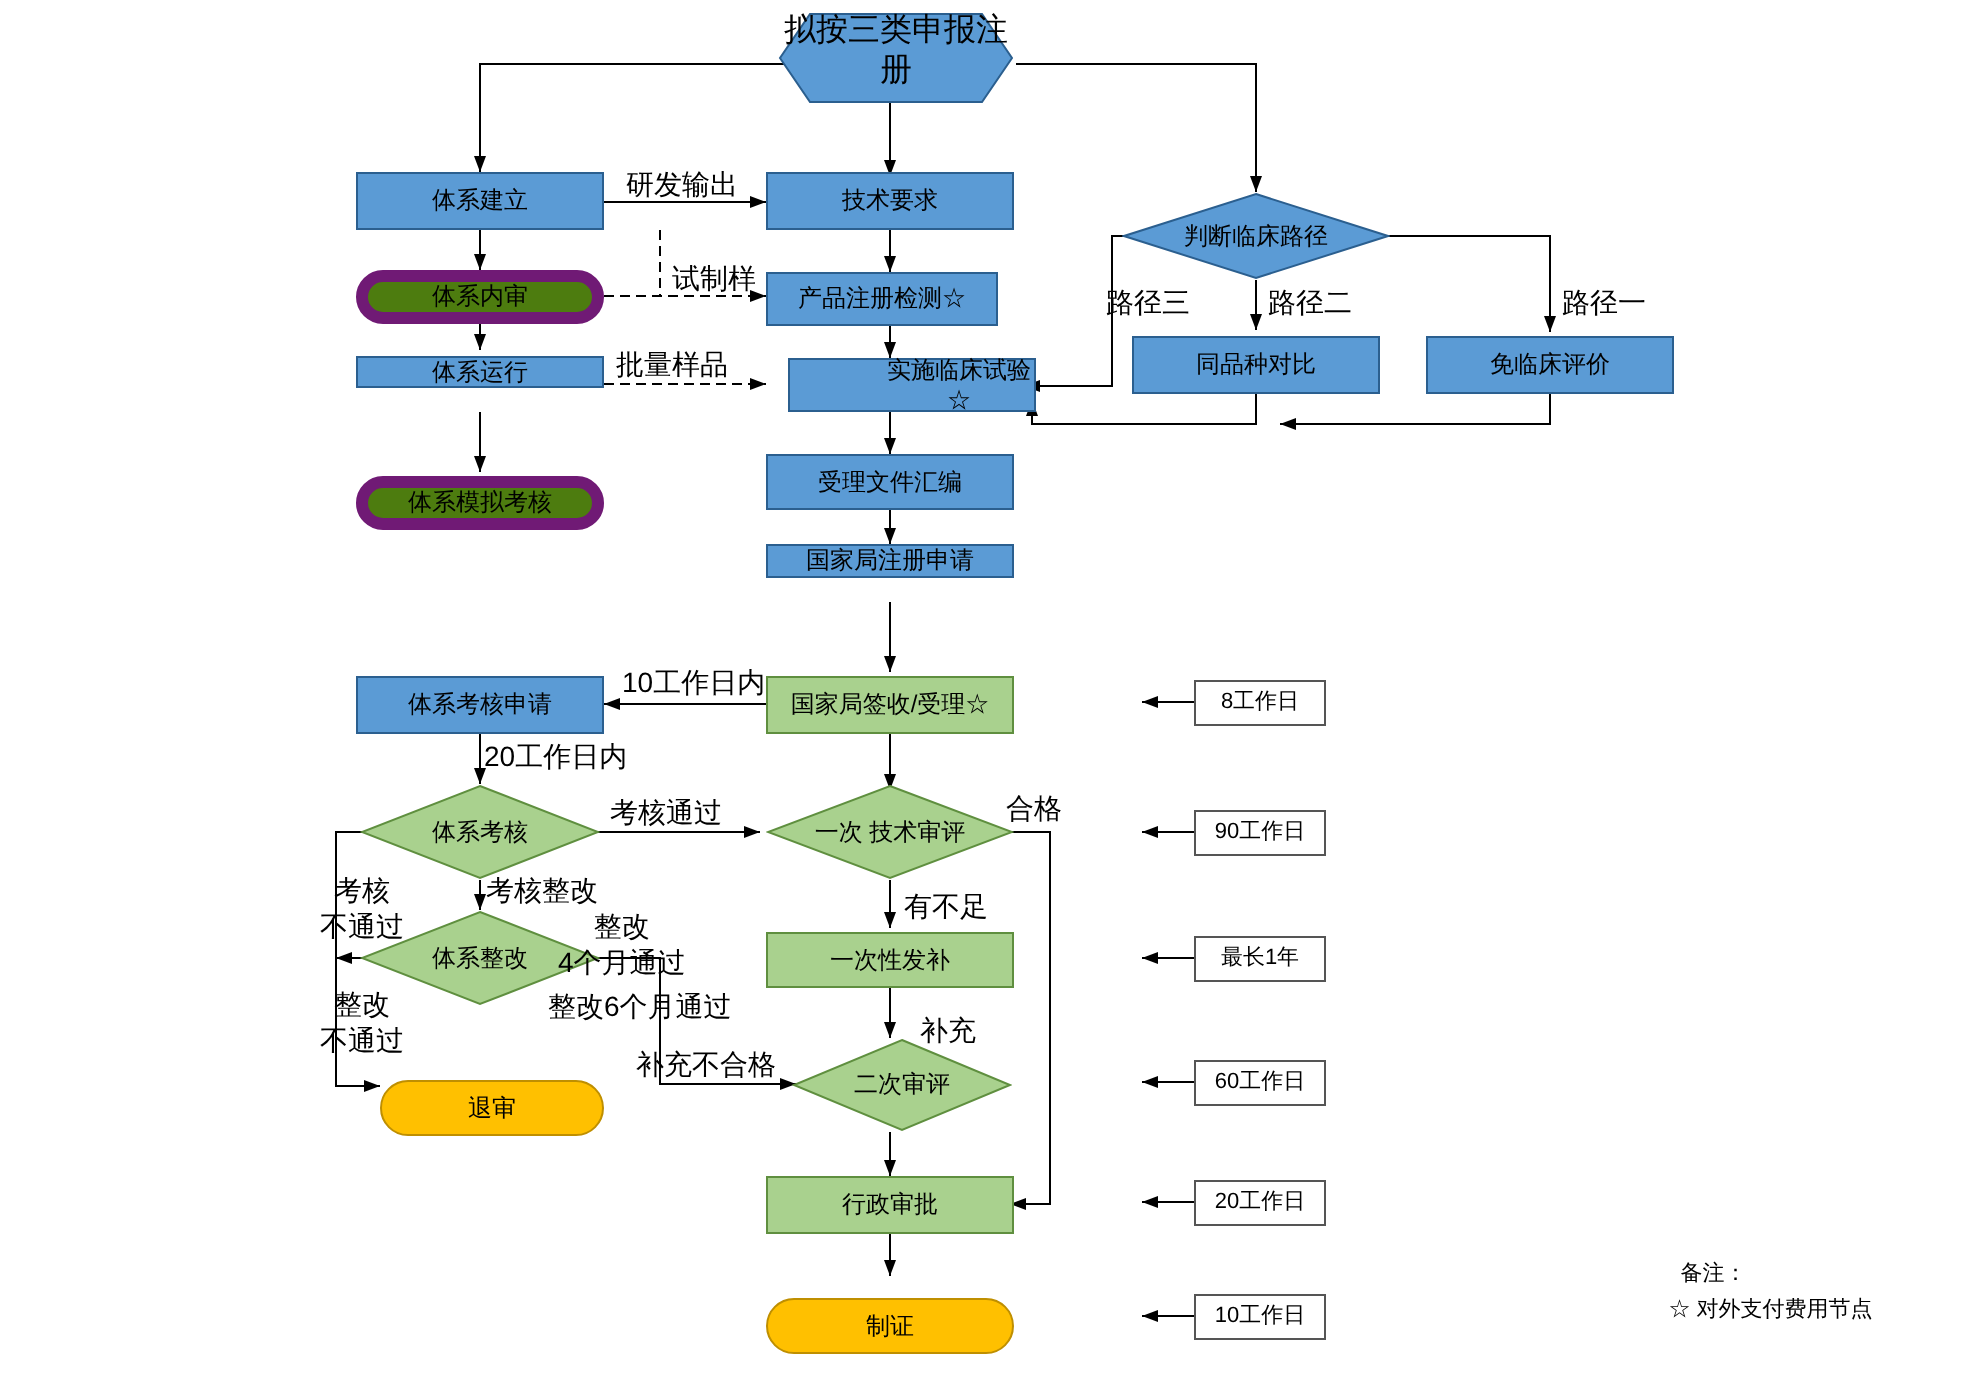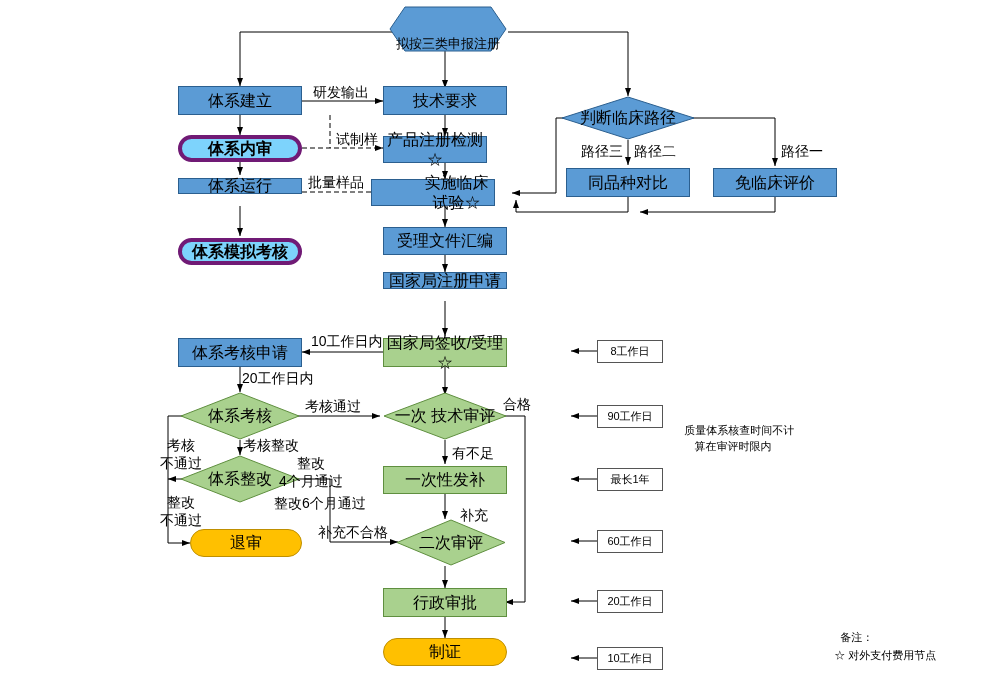--- a/index.html
+++ b/index.html
@@ -18,77 +18,77 @@
     width: 990px;
     height: 700px;
   }
   .node {
     position: absolute;
     box-sizing: border-box;
     display: flex;
     align-items: center;
     justify-content: center;
     text-align: center;
-    font-size: 16px;
+    font-size: 12px;
     color: #000;
     line-height: 1.25;
   }
   .rect {
     border: 1px solid #2b5f8f;
     background: #5b9bd5;
   }
   .rect-green {
     border: 1px solid #5f8f3f;
     background: #a9d18e;
   }
   .rounded {
-    border: 4px solid #701a75;
-    background: #7dd3fc;
+    border: 6px solid #701a75;
+    background: #4d7c0f;
     border-radius: 16px;
-    font-weight: bold;
   }
   .pill {
     border: 1px solid #bf8f00;
     background: #ffc000;
     border-radius: 14px;
+    margin-top: 11px;
   }
   .plain-box {
     border: 1px solid #555;
     background: #ffffff;
     font-size: 11px;
   }
   .diamond-wrap {
     position: absolute;
   }
   .diamond-wrap .shape {
     position: absolute;
     inset: 0;
   }
   .diamond-wrap .label {
     position: absolute;
     inset: 0;
     display: flex;
     align-items: center;
     justify-content: center;
     text-align: left;
-    font-size: 16px;
+    font-size: 12px;
     color: #000;
     line-height: 1.2;
   }
   .hexa-wrap {
     position: absolute;
   }
   .hexa-wrap .label {
     position: absolute;
     inset: 0;
     display: flex;
-    align-items: flex-end;
+    align-items: flex-start;
     justify-content: center;
     text-align: center;
-    font-size: 13px;
+    font-size: 16px;
     color: #000;
     line-height: 1.25;
   }
   .edge-label {
     position: absolute;
     font-size: 14px;
     color: #000;
     white-space: nowrap;
     line-height: 1.25;
   }
@@ -218,24 +218,24 @@
   <div class="node rect" style="left:178px; top:178px; width:124px; height:16px;">
     <span>体系运行</span>
   </div>
   <div class="node rounded" style="left:178px; top:238px; width:124px; height:27px;">
     <span>体系模拟考核</span>
   </div>
 
   <div class="node rect" style="left:383px; top:86px; width:124px; height:29px;">
     <span>技术要求</span>
   </div>
-  <div class="node rect" style="left:383px; top:136px; width:104px; height:27px;">
+  <div class="node rect" style="left:383px; top:136px; width:116px; height:27px;">
     <span>产品注册检测☆</span>
   </div>
-  <div class="node rect" style="left:371px; top:179px; width:124px; height:27px;padding-left:47px;">
+  <div class="node rect" style="left:394px; top:179px; width:124px; height:27px;padding-left:47px;">
     <span>实施临床试验☆</span>
   </div>
   <div class="node rect" style="left:383px; top:227px; width:124px; height:28px;">
     <span>受理文件汇编</span>
   </div>
   <div class="node rect" style="left:383px; top:272px; width:124px; height:17px;">
     <span>国家局注册申请</span>
   </div>
   <div class="node rect-green" style="left:383px; top:338px; width:124px; height:29px;">
     <span>国家局签收/受理☆</span>
@@ -311,21 +311,21 @@
 
   <div class="edge-label" style="left:313px; top:84px;">
     <span>研发输出</span>
   </div>
   <div class="edge-label" style="left:336px; top:131px;">
     <span>试制样</span>
   </div>
   <div class="edge-label" style="left:308px; top:174px;">
     <span>批量样品</span>
   </div>
-  <div class="edge-label" style="left:553px; top:143px;margin-left:28px;">
+  <div class="edge-label" style="left:553px; top:143px;">
     <span>路径三</span>
   </div>
   <div class="edge-label" style="left:634px; top:143px;">
     <span>路径二</span>
   </div>
   <div class="edge-label" style="left:781px; top:143px;">
     <span>路径一</span>
   </div>
   <div class="edge-label" style="left:311px; top:333px;">
     <span>10工作日内</span>
@@ -379,24 +379,20 @@
   <div class="node plain-box" style="left:597px; top:530px; width:66px; height:23px;">
     <span>60工作日</span>
   </div>
   <div class="node plain-box" style="left:597px; top:590px; width:66px; height:23px;">
     <span>20工作日</span>
   </div>
   <div class="node plain-box" style="left:597px; top:647px; width:66px; height:23px;align-items:center;">
     <span>10工作日</span>
   </div>
 
-  <div class="note" style="left:672px; top:405px; text-align:center;">
-    <span>质量体系核查时间不计
-算在审评时限内</span>
-  </div>
   <div class="note" style="left:828px; top:612px;">
     <span>备注：</span>
   </div>
   <div class="note" style="left:822px; top:630px;">
     <span>☆ 对外支付费用节点</span>
   </div>
 
 </div>
 
 </body></html>

